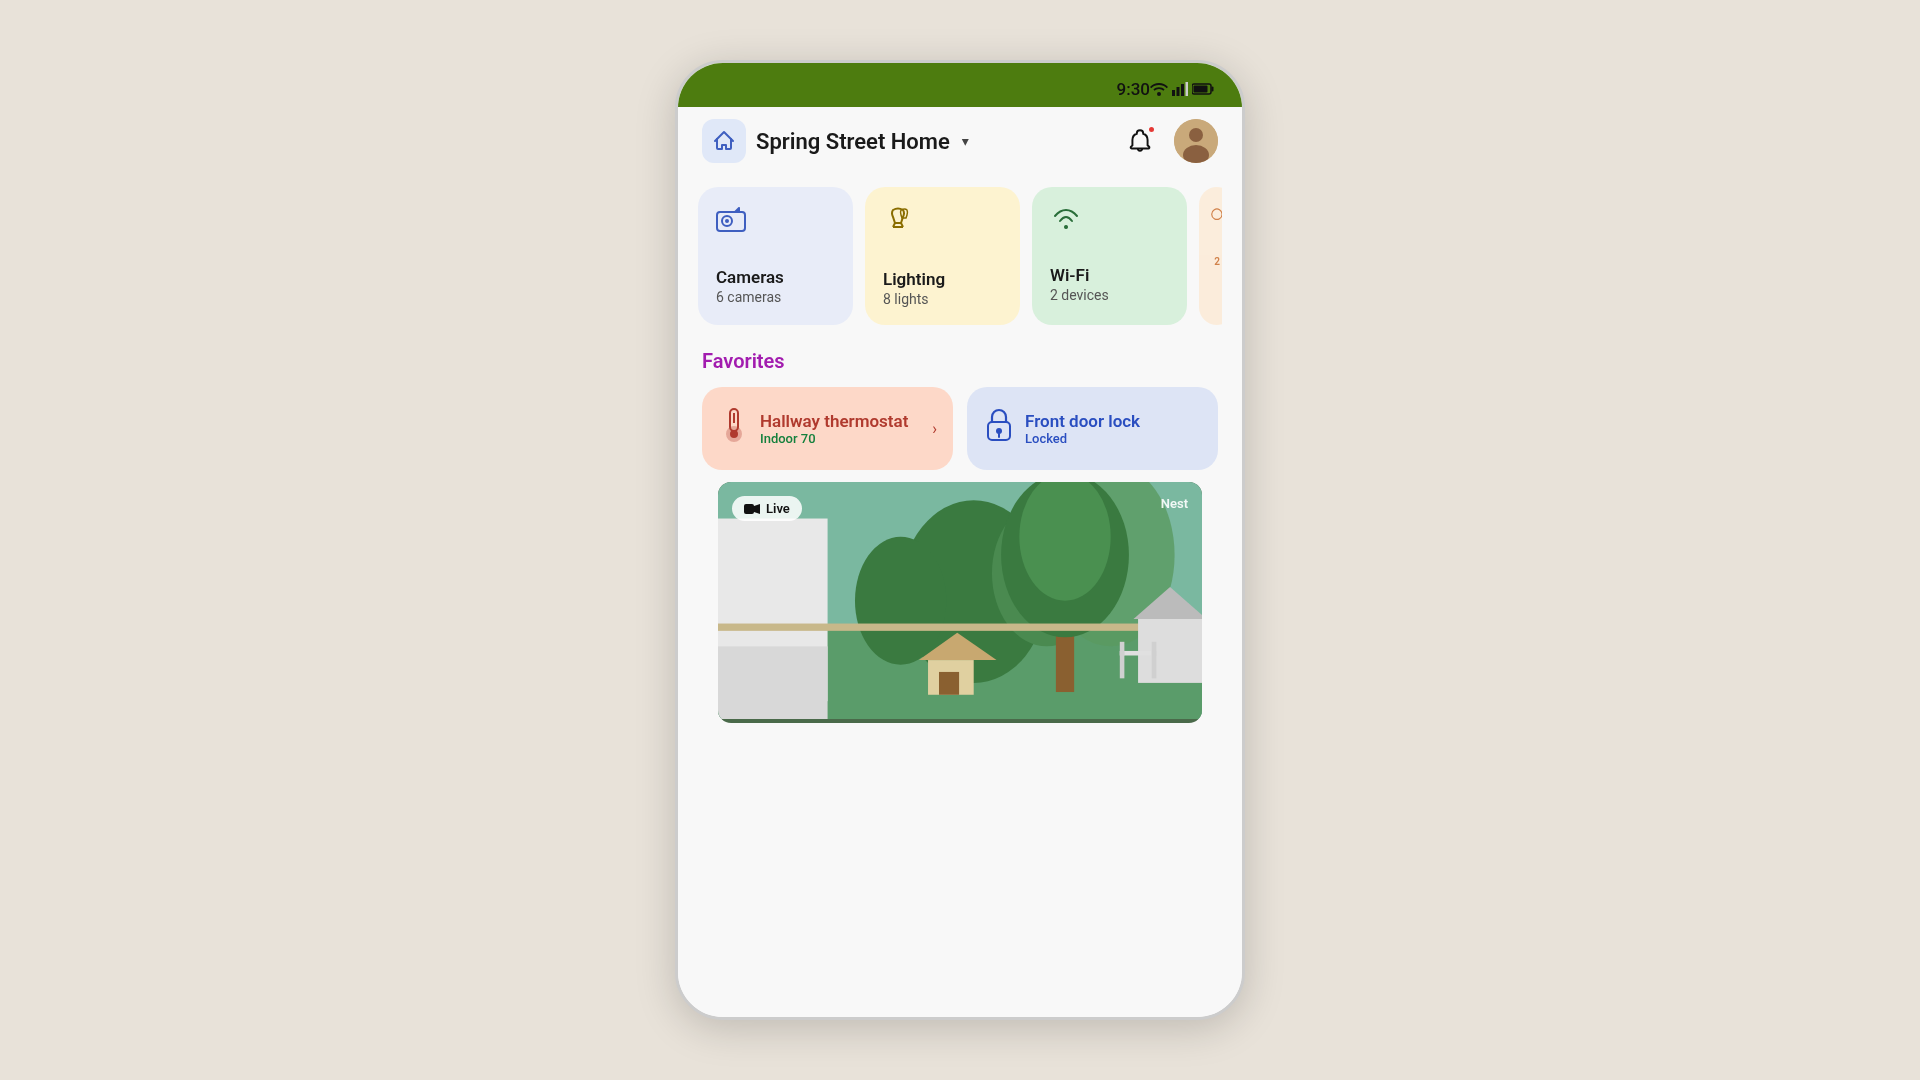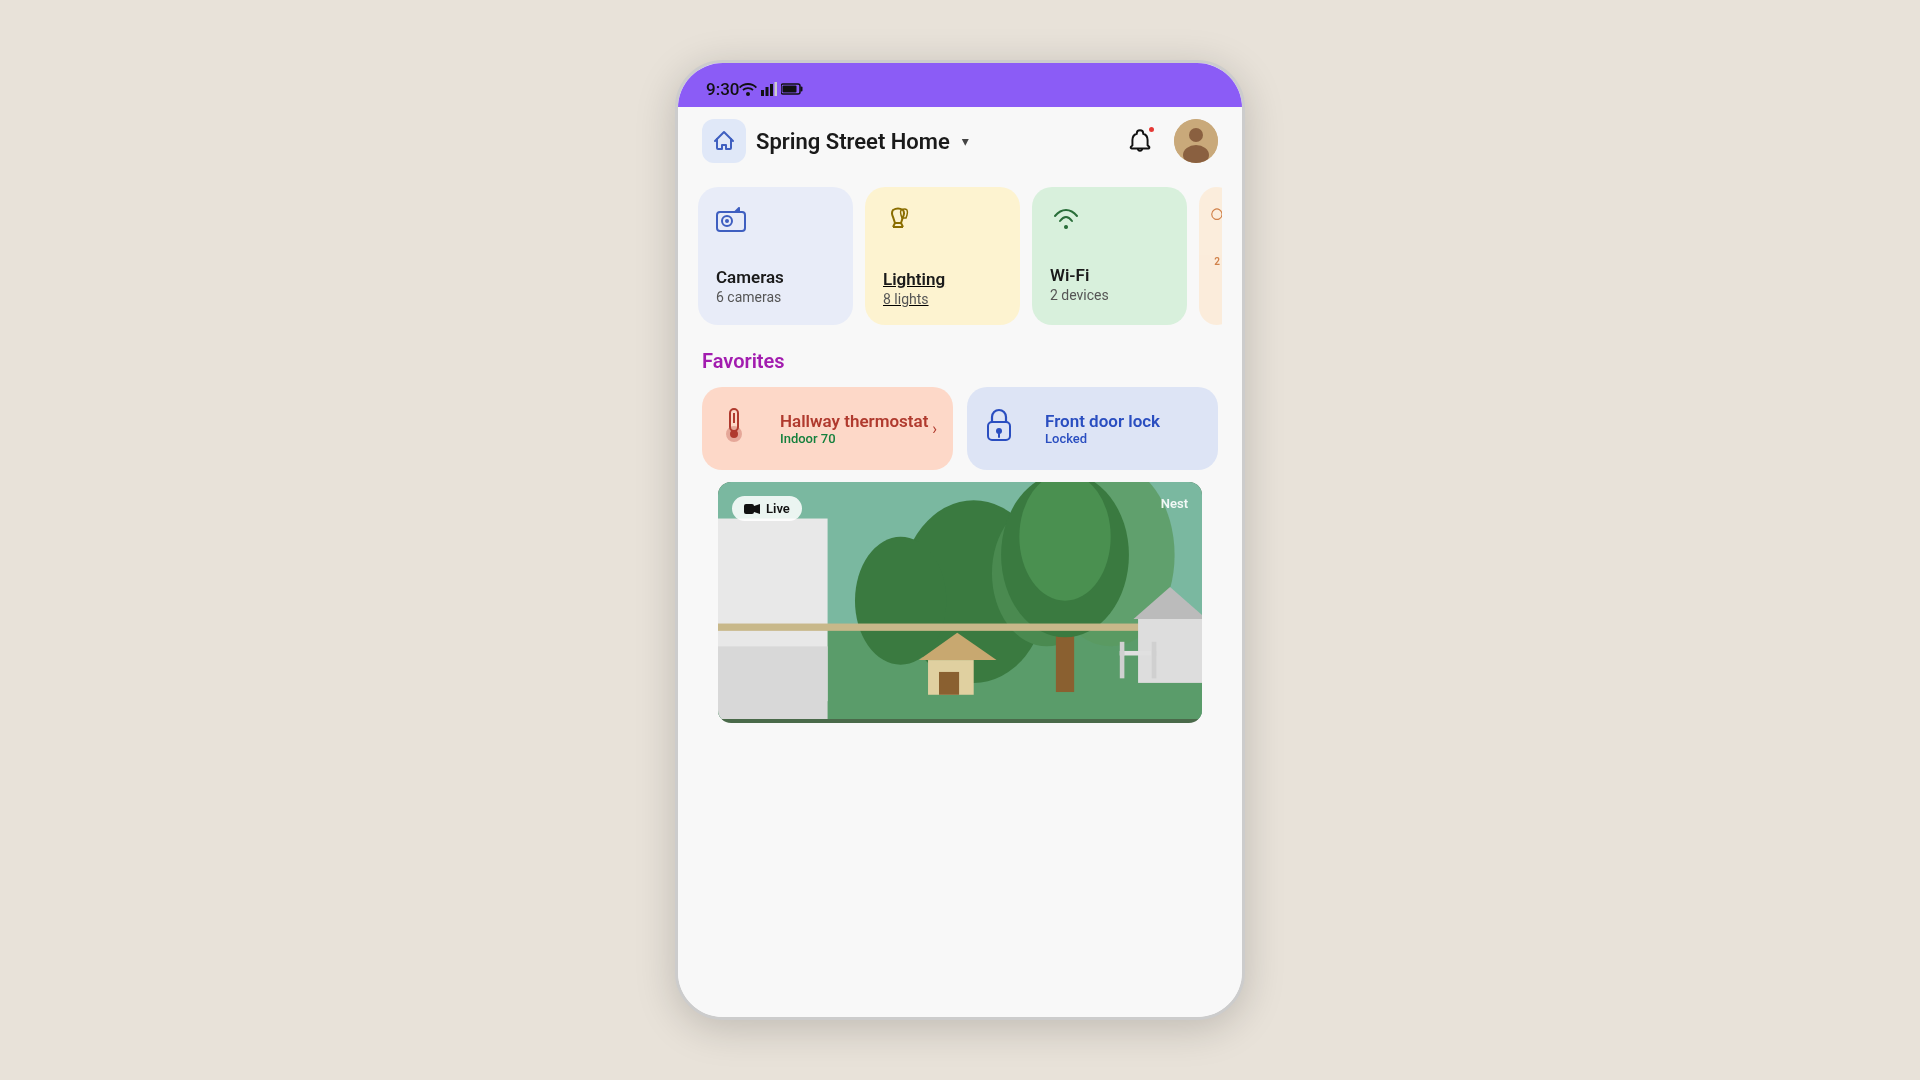--- a/index.html
+++ b/index.html
@@ -29,24 +29,24 @@
       height: 100%;
       background: #f8f8f8;
       overflow: hidden;
       display: flex;
       flex-direction: column;
     }
 
     
     .status-bar {
       display: flex;
-      justify-content: flex-start;
+      justify-content: flex-end;
       align-items: center;
       padding: 16px 28px 8px 28px;
-      background: #8b5cf6;
+      background: #4d7c0f;
     }
 
     .status-time {
       font-size: 17px;
       font-weight: 500;
       color: #111;
     }
 
     .status-icons {
       display: flex;
@@ -145,21 +145,21 @@
       padding: 20px 18px 18px 18px;
       display: flex;
       flex-direction: column;
       gap: 28px;
       min-width: 155px;
       flex-shrink: 0;
       cursor: pointer;
     }
 
     .category-card.cameras { background: #e8ecf8; flex: 1; }
-    .category-card.lighting { background: #fdf3d0; flex: 1; text-decoration: underline; }
+    .category-card.lighting { background: #fdf3d0; flex: 1; }
     .category-card.wifi { background: #d8f0dc; flex: 1; }
 
     .card-icon { font-size: 26px; }
     .card-icon.cameras { color: #3f5fc0; }
     .card-icon.lighting { color: #8a6d00; }
     .card-icon.wifi { color: #2a6e3a; }
 
     .card-text-wrap { display: flex; flex-direction: column; gap: 2px; }
     .card-title { font-size: 17px; font-weight: 600; color: #1a1a1a; }
     .card-subtitle { font-size: 14px; color: #555; }
@@ -192,21 +192,21 @@
       position: relative;
     }
 
     .favorite-card.thermostat { background: #fdd8c8; }
     .favorite-card.lock { background: #dde4f5; }
 
     .fav-icon { font-size: 28px; }
     .fav-icon.thermostat { color: #b03a2e; }
     .fav-icon.lock { color: #2a4ec0; }
 
-    .fav-text { flex: 1; margin-left: 20px; }
+    .fav-text { flex: 1; }
     .fav-name {
       font-size: 17px;
       font-weight: 600;
       line-height: 1.2;
     }
     .fav-name.thermostat { color: #b03a2e; }
     .fav-name.lock { color: #2a4ec0; }
 
     .fav-status {
       font-size: 13px;

